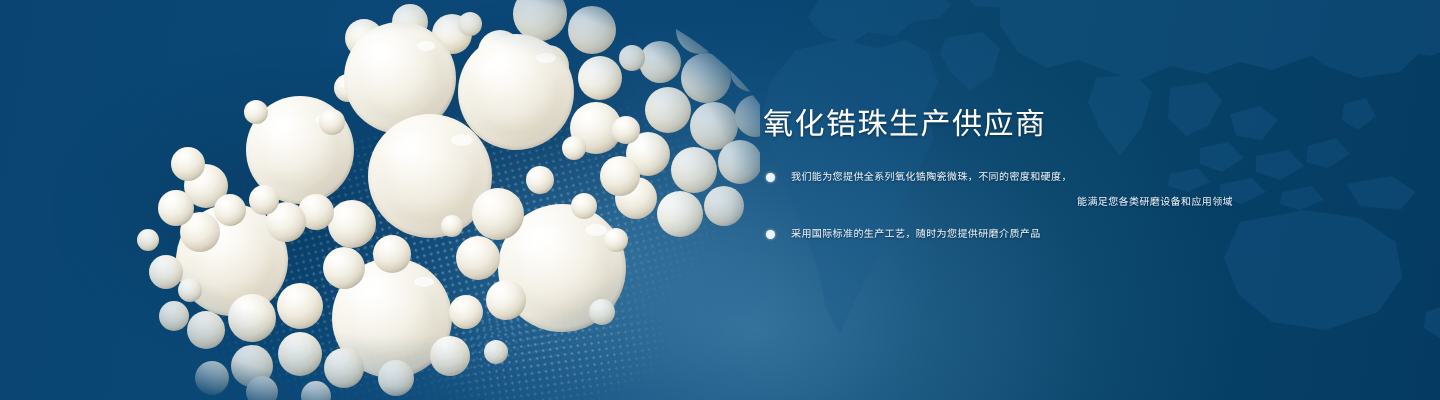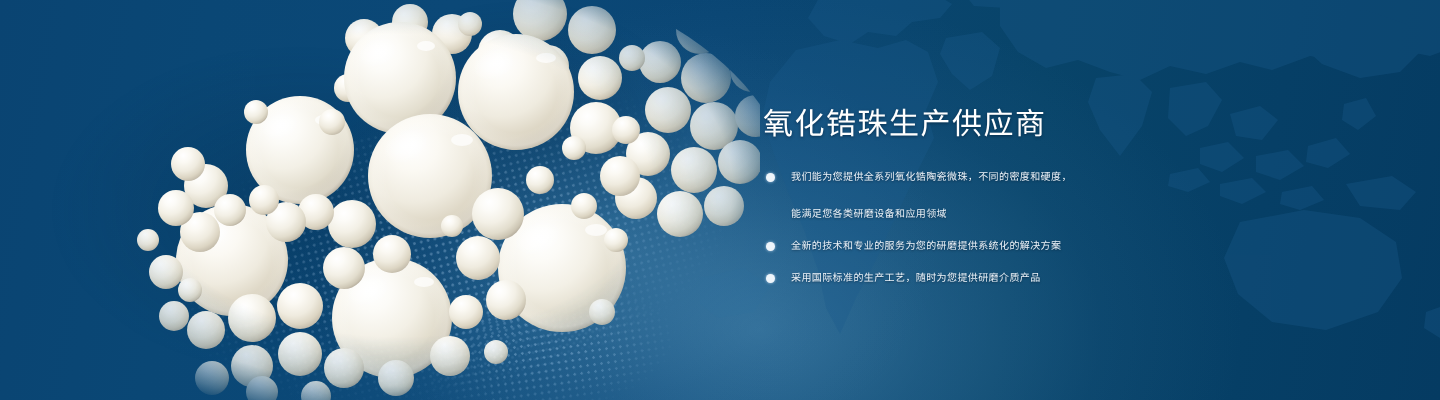--- a/index.html
+++ b/index.html
@@ -132,21 +132,21 @@
 
   .dot {
     position:absolute;
     left:3px; top:8px;
     width:9px; height:9px;
     border-radius:50%;
     background:#eef5fb;
     box-shadow:0 0 3px rgba(200,225,245,0.85);
   }
   .bullet-line { display:block; }
-  .bullet-line + .bullet-line { margin-top:13px; }
+  .bullet-line + .bullet-line { margin-top:1px;text-align:right; }
 </style>
 </head>
 <body>
 
 <div class="banner">
 
   <div class="bg-base"></div>
   <div class="bg-glow"></div>
   <div class="bg-glow2"></div>
 
@@ -373,24 +373,20 @@
     <h1 class="headline">氧化锆珠生产供应商</h1>
 
     <ul class="bullets">
 
       <li class="bullet">
         <span class="dot"></span>
         <span class="bullet-line">我们能为您提供全系列氧化锆陶瓷微珠，不同的密度和硬度，</span>
         <span class="bullet-line">能满足您各类研磨设备和应用领域</span>
       </li>
 
-      <li class="bullet">
-        <span class="dot"></span>
-        <span class="bullet-line">全新的技术和专业的服务为您的研磨提供系统化的解决方案</span>
-      </li>
 
       <li class="bullet">
         <span class="dot"></span>
         <span class="bullet-line">采用国际标准的生产工艺，随时为您提供研磨介质产品</span>
       </li>
 
     </ul>
   </div>
 
 </div>

